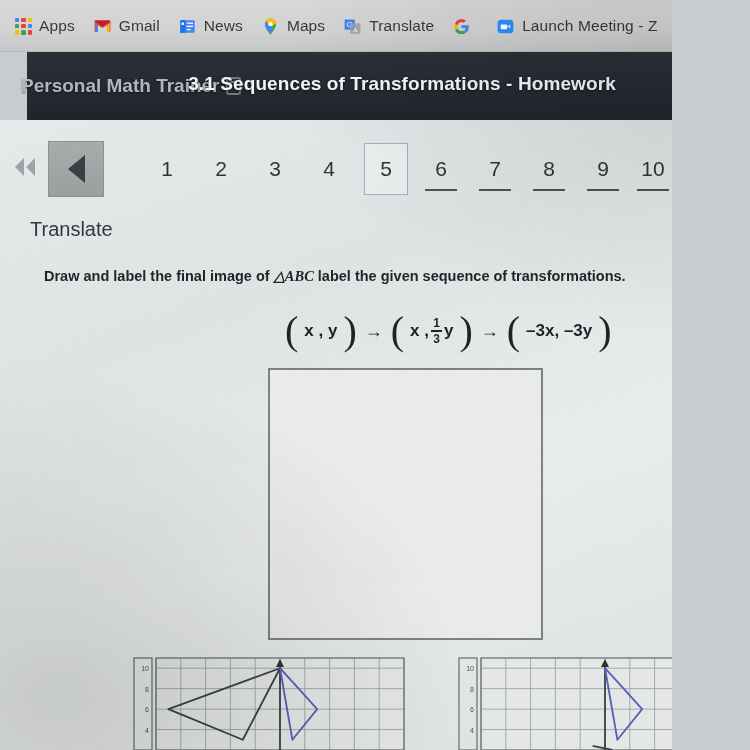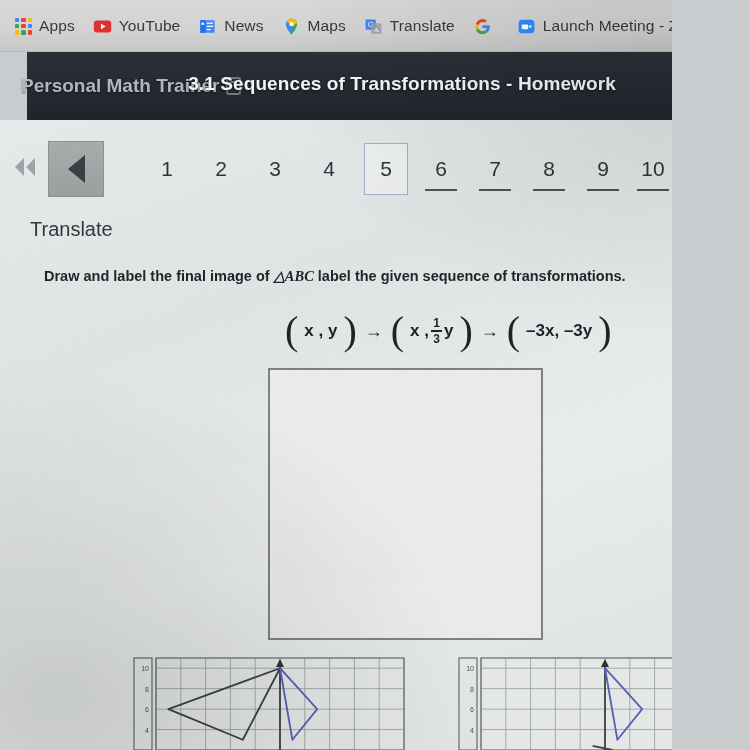--- a/index.html
+++ b/index.html
@@ -168,30 +168,32 @@
         <i style="background:#34a853"></i>
           <i style="background:#ea4335"></i>
           <i style="background:#4285f4"></i>
         <i style="background:#fbbc05"></i>
           <i style="background:#34a853"></i>
           <i style="background:#ea4335"></i>
       </span>
       <span class="bm-label">Apps</span>
     </div>
 
-
-    <div class="bm">
-      <span class="ic">
-        <svg width="19" height="19" viewBox="0 0 24 24">
-          <rect x="1" y="4.5" width="22" height="15" rx="4" fill="#e02f2f"></rect>
-          <path d="M10 8.5l6 3.5-6 3.5z" fill="#fff"></path>
-        </svg>
-      </span>
-      <span class="bm-label">YouTube</span>
-    </div>
+    <div class="bm">
+      <span class="ic">
+        <svg width="19" height="19" viewBox="0 0 24 24">
+          <path d="M2 6l10 7L22 6v12a1 1 0 0 1-1 1h-3V10l-6 4-6-4v9H3a1 1 0 0 1-1-1z" fill="#ea4335"></path>
+          <path d="M2 6l10 7 10-7v-.5A1.5 1.5 0 0 0 20.5 4h-17A1.5 1.5 0 0 0 2 5.5z" fill="#c5221f"></path>
+          <path d="M3 19h3V10L3 8z" fill="#4285f4"></path>
+          <path d="M18 19h3V8l-3 2z" fill="#fbbc05"></path>
+        </svg>
+      </span>
+      <span class="bm-label">Gmail</span>
+    </div>
+
 
     <div class="bm">
       <span class="ic">
         <svg width="19" height="19" viewBox="0 0 24 24">
           <rect x="3" y="4" width="18" height="16" rx="1.5" fill="#4285f4"></rect>
           <rect x="3" y="4" width="6" height="16" fill="#1a73e8"></rect>
           <rect x="11" y="7" width="8" height="1.6" fill="#fff"></rect>
           <rect x="11" y="11" width="8" height="1.6" fill="#fff"></rect>
           <rect x="11" y="15" width="5" height="1.6" fill="#fff"></rect>
           <rect x="4.5" y="7" width="3" height="3" fill="#fff"></rect>

